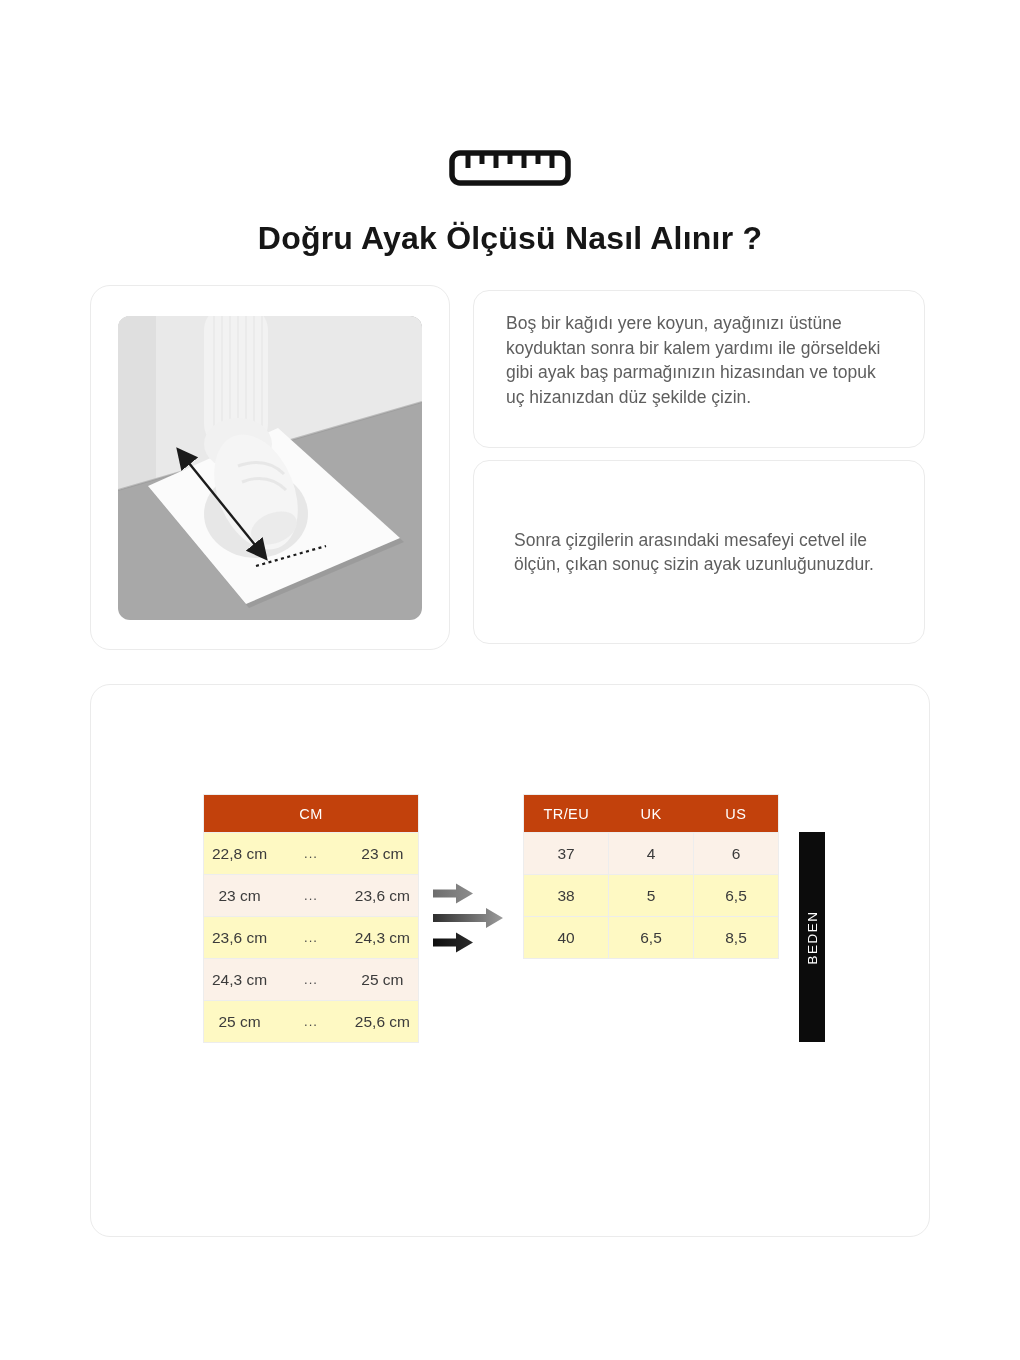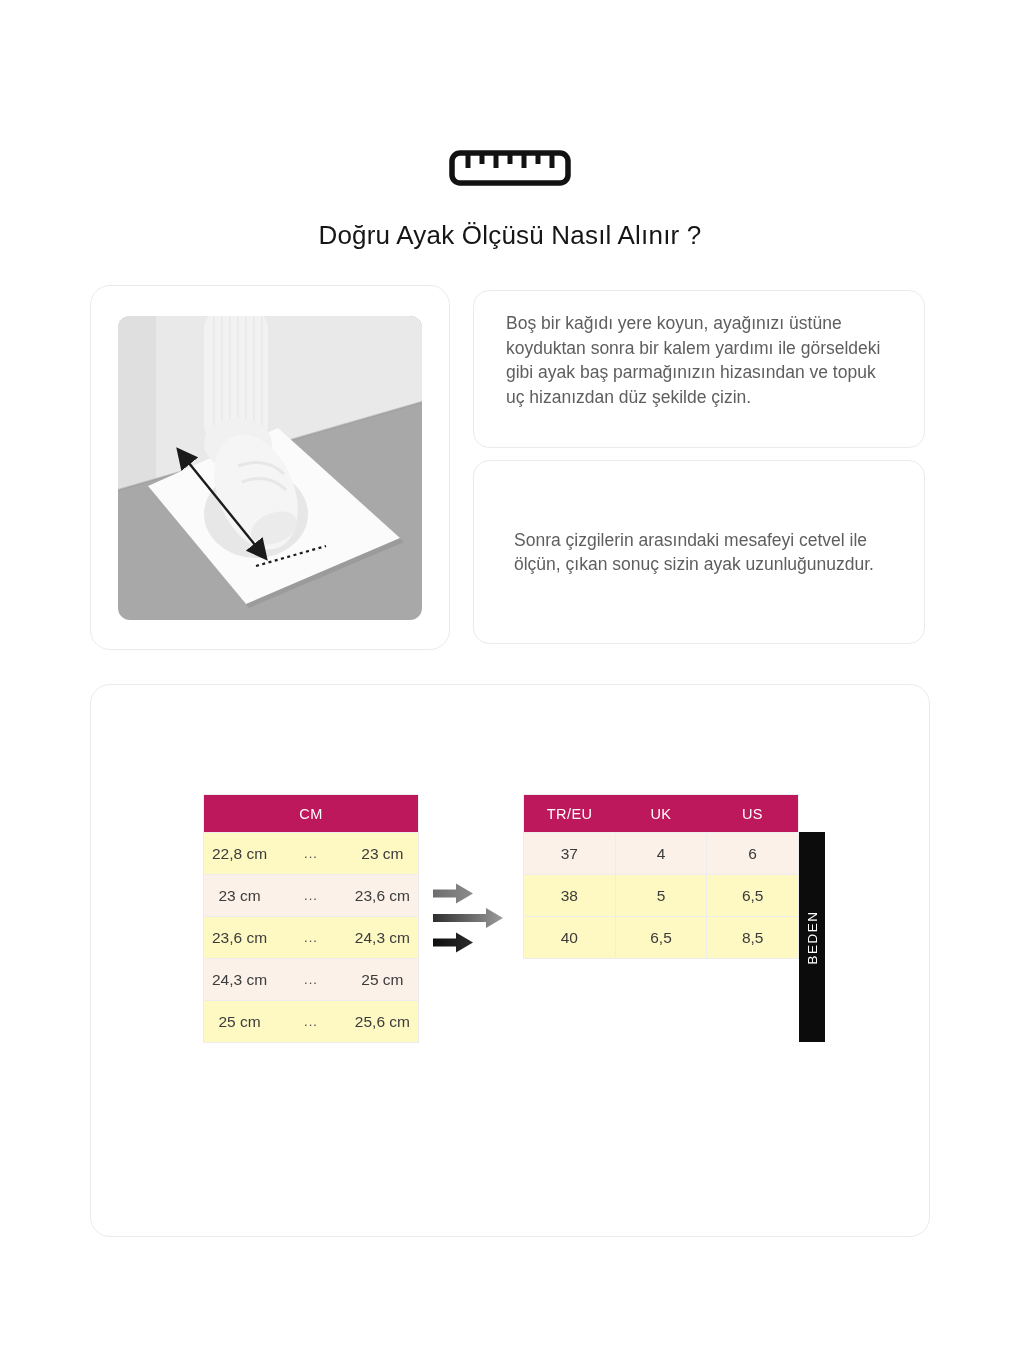--- a/index.html
+++ b/index.html
@@ -6,21 +6,21 @@
   * { box-sizing:border-box; }
   .page {
     position:relative; width:1020px; height:1360px; background:#ffffff;
     font-family:"Liberation Sans", sans-serif; overflow:hidden; margin:0 auto;
   }
 
   
   .hero-icon { position:absolute; top:150px; left:0; width:100%; display:flex; justify-content:center; }
   .page-title {
     position:absolute; top:220px; left:0; width:100%;
-    text-align:center; font-size:26px; font-weight:400; color:#161616; letter-spacing:.2px;
+    text-align:center; font-size:32px; font-weight:700; color:#161616; letter-spacing:.2px;
   }
 
   
   .howto-row { position:absolute; top:285px; left:90px; width:840px; display:flex; gap:23px; }
   .photo-card {
     width:360px; height:365px; flex:0 0 360px;
     border:1px solid #ebebeb; border-radius:20px; background:#fff;
     display:flex; align-items:center; justify-content:center;
   }
   .photo-frame { width:304px; height:304px; border-radius:12px; overflow:hidden; line-height:0; }
@@ -35,32 +35,32 @@
   
   .chart-card {
     position:absolute; top:684px; left:90px; width:840px; height:553px;
     border:1px solid #ebebeb; border-radius:20px; background:#fff;
   }
   .chart-title { position:absolute; top:34px; left:0; width:100%; text-align:center;
     font-size:24px; font-weight:700; color:#161616; }
 
   table { border-collapse:collapse; table-layout:fixed; }
   th {
-    background:#be185d; color:#ffffff; font-size:14.5px; font-weight:400;
+    background:#c2410c; color:#ffffff; font-size:14.5px; font-weight:400;
     height:38px; letter-spacing:.4px;
   }
   td { height:42px; text-align:center; font-size:15.5px; color:#3b3b3b; background:#fef9c3; }
   tr.stripe td { background:#fbf1e8; }
 
   .cm-table { position:absolute; left:112px; top:109px; width:216px; border:1px solid #ededed; }
   .cm-table td { border-top:1px solid #ededed; border-bottom:1px solid #ededed; }
   .cm-table td.dots, .size-hdrless { }
   td.dots { font-size:13px; color:#4a4a4a; letter-spacing:1px; }
 
-  .size-table { position:absolute; left:432px; top:109px; width:276px; border:1px solid #ededed; }
+  .size-table { position:absolute; left:432px; top:109px; width:256px; border:1px solid #ededed; }
   .size-table td { border:1px solid #ededed; }
 
   .beden-bar {
     position:absolute; left:708px; top:147px; width:26px; height:210px;
     background:#0c0c0c; display:flex; align-items:center; justify-content:center;
   }
   .beden-label {
     color:#ffffff; font-size:13.5px; letter-spacing:1.5px; white-space:nowrap;
     transform:rotate(-90deg);
   }

